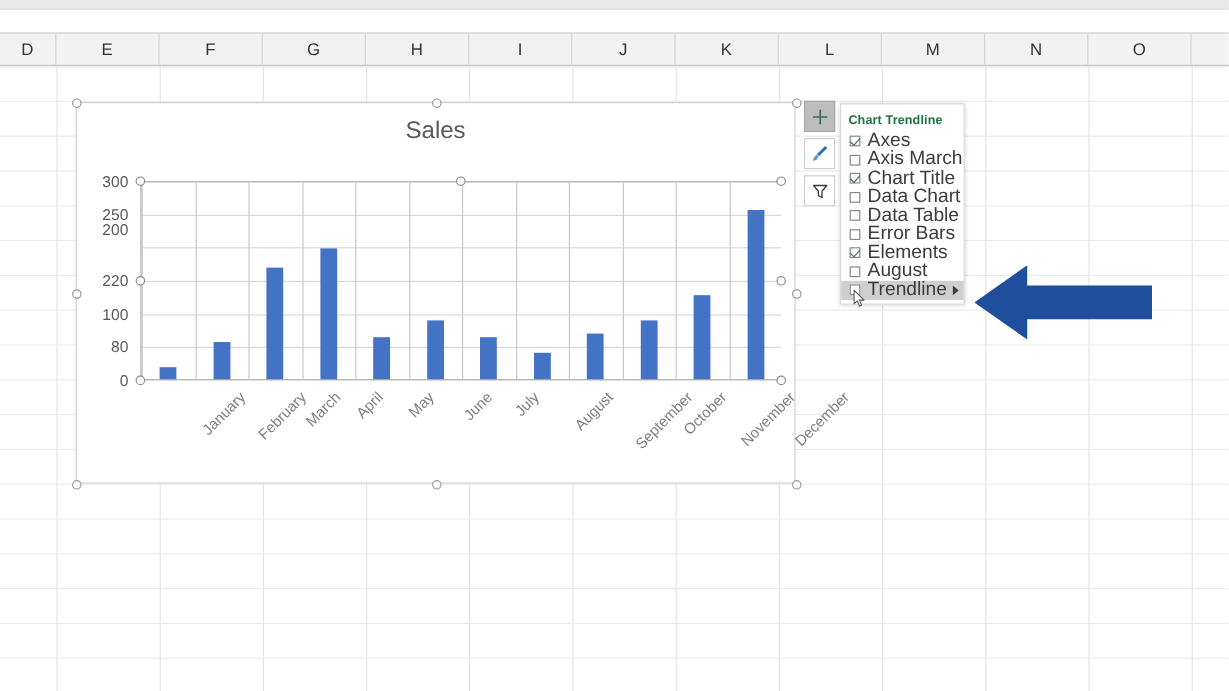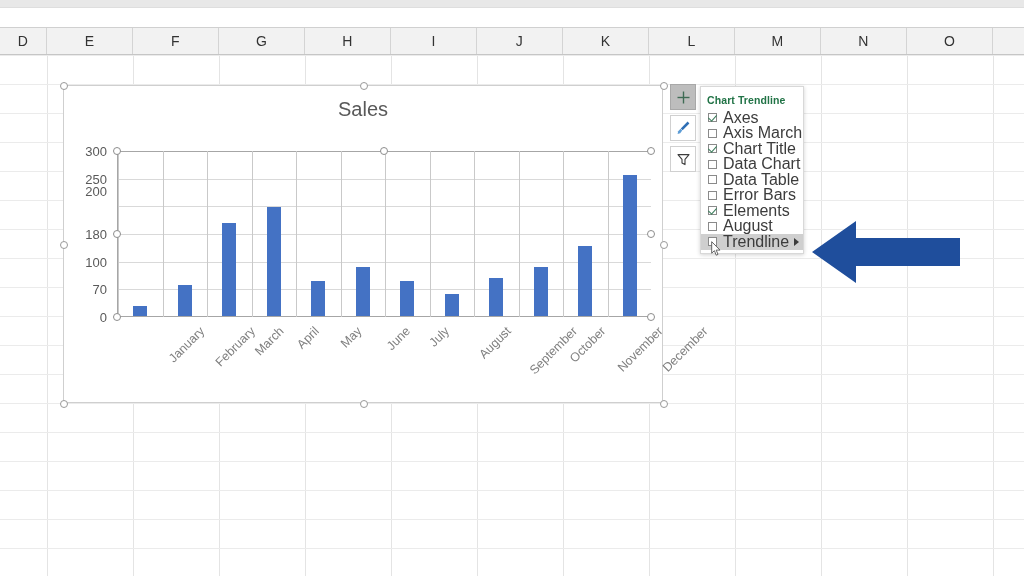--- a/index.html
+++ b/index.html
@@ -234,23 +234,23 @@
       <div class="hline" style="top: 435px;"></div>
       <div class="hline" style="top: 464px;"></div>
       <div class="hline" style="top: 493px;"></div>
     </div>
 
   <div class="chart-obj">
     <div class="chart-title">Sales</div>
 
     <div class="ylabels" id="ylabels">
         <div class="ylabel" style="top: 173px;">0</div>
-        <div class="ylabel" style="top: 145.333px;">70</div>
+        <div class="ylabel" style="top: 145.333px;">80</div>
         <div class="ylabel" style="top: 117.667px;">100</div>
-        <div class="ylabel" style="top: 90px;">180</div>
+        <div class="ylabel" style="top: 90px;">220</div>
         <div class="ylabel" style="top: 47px;">200</div>
         <div class="ylabel" style="top: 34.6667px;">250</div>
         <div class="ylabel" style="top: 7px;">300</div>
       </div>
 
     <div class="plot">
       <div class="topline"></div>
       <div id="gridlines">
           <div class="gridline" style="top: 138.333px;"></div>
           <div class="gridline" style="top: 110.667px;"></div>

